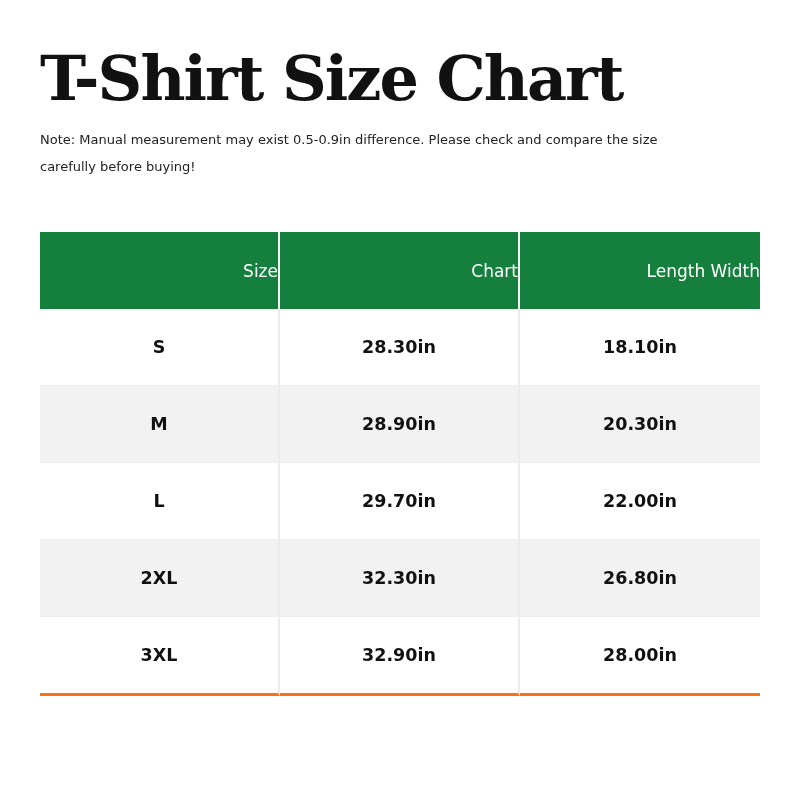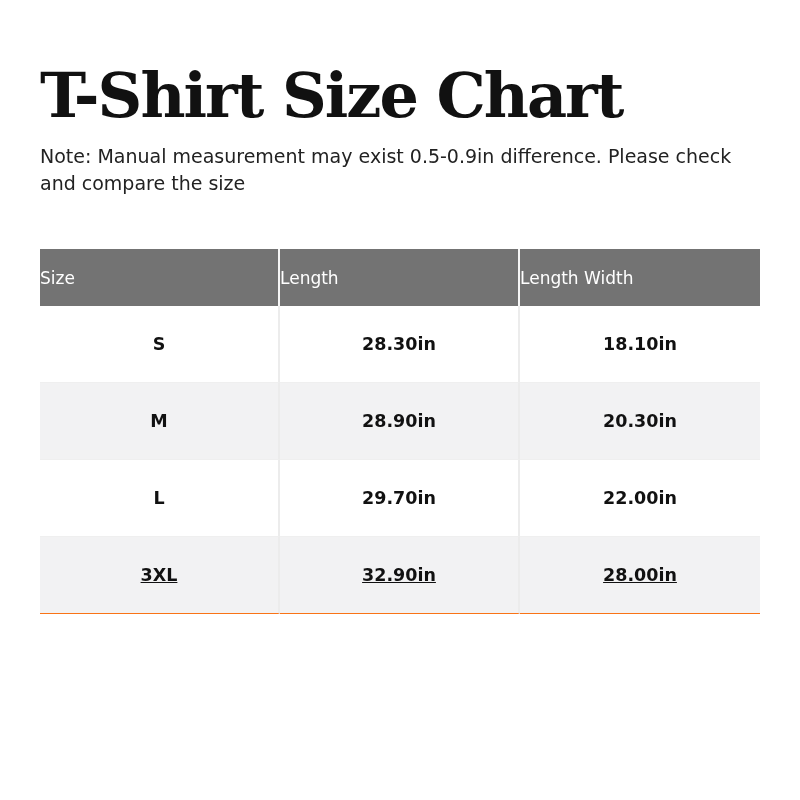--- a/index.html
+++ b/index.html
@@ -8,55 +8,55 @@
     background: #ffffff;
   }
   body {
     width: 800px;
     height: 800px;
     font-family: "DejaVu Sans", "Liberation Sans", sans-serif;
     color: #111111;
     overflow: hidden;
   }
   .container {
-    padding: 17px 40px;
+    padding: 0 40px;
     width: 720px;
   }
   .title {
     font-family: "DejaVu Serif", "Liberation Serif", serif;
     font-weight: 700;
     font-size: 62px;
     line-height: 1;
     letter-spacing: -2px;
     color: #111111;
     margin: 0;
     padding-top: 48px;
   }
   .note {
     margin-top: 16px;
-    font-size: 19px;
+    font-size: 13px;
     line-height: 27px;
     font-weight: 400;
     color: #222222;
   }
   .note span { display: block; }
   table.size-chart {
     width: 100%;
     margin-top: 52px;
     border-collapse: separate;
     border-spacing: 0;
     table-layout: fixed;
   }
   table.size-chart th {
-    background: #737373;
+    background: #15803d;
     color: #ffffff;
     font-weight: 400;
     font-size: 17px;
-    height: 57px;
-    text-align: left;
+    height: 77px;
+    text-align: right;
     vertical-align: middle;
     padding: 0;
   }
   table.size-chart th:not(:last-child) {
     border-right: 2px solid #f5f5f5;
   }
   table.size-chart td {
     height: 76px;
     text-align: center;
     vertical-align: middle;
@@ -72,61 +72,66 @@
   table.size-chart tbody tr:nth-child(odd) td {
     background: #ffffff;
   }
   table.size-chart tbody tr:nth-child(even) td {
     background: #f2f2f3;
   }
   table.size-chart tbody tr:first-child td {
     border-top: none;
   }
   table.size-chart tbody tr:last-child td {
-    border-bottom: 1px solid #f97316;
-    text-decoration: underline;
+    border-bottom: 3px solid #f97316;
   }
   .size-col-label { font-size: 18px; }
 </style>
 </head>
 <body>
 
 <div class="container">
 
   <h1 class="title">T-Shirt Size Chart</h1>
 
   <div class="note">
     <span>Note: Manual measurement may exist 0.5-0.9in difference. Please check and compare the size</span>
+    <span>carefully before buying!</span>
   </div>
 
   <table class="size-chart">
     <thead>
       <tr>
         <th>Size</th>
-        <th>Length</th>
+        <th>Chart</th>
         <th>Length Width</th>
       </tr>
     </thead>
     <tbody>
       <tr>
         <td class="size-col-label">S</td>
         <td>28.30in</td>
         <td>18.10in</td>
       </tr>
       <tr>
         <td class="size-col-label">M</td>
         <td>28.90in</td>
         <td>20.30in</td>
       </tr>
       <tr>
         <td class="size-col-label">L</td>
         <td>29.70in</td>
         <td>22.00in</td>
       </tr>
       <tr>
+        <td class="size-col-label">2XL</td>
+        <td>32.30in</td>
+        <td>26.80in</td>
+      </tr>
+      <tr>
         <td class="size-col-label">3XL</td>
         <td>32.90in</td>
         <td>28.00in</td>
       </tr>
     </tbody>
   </table>
 
 </div>
 
 </body></html>

